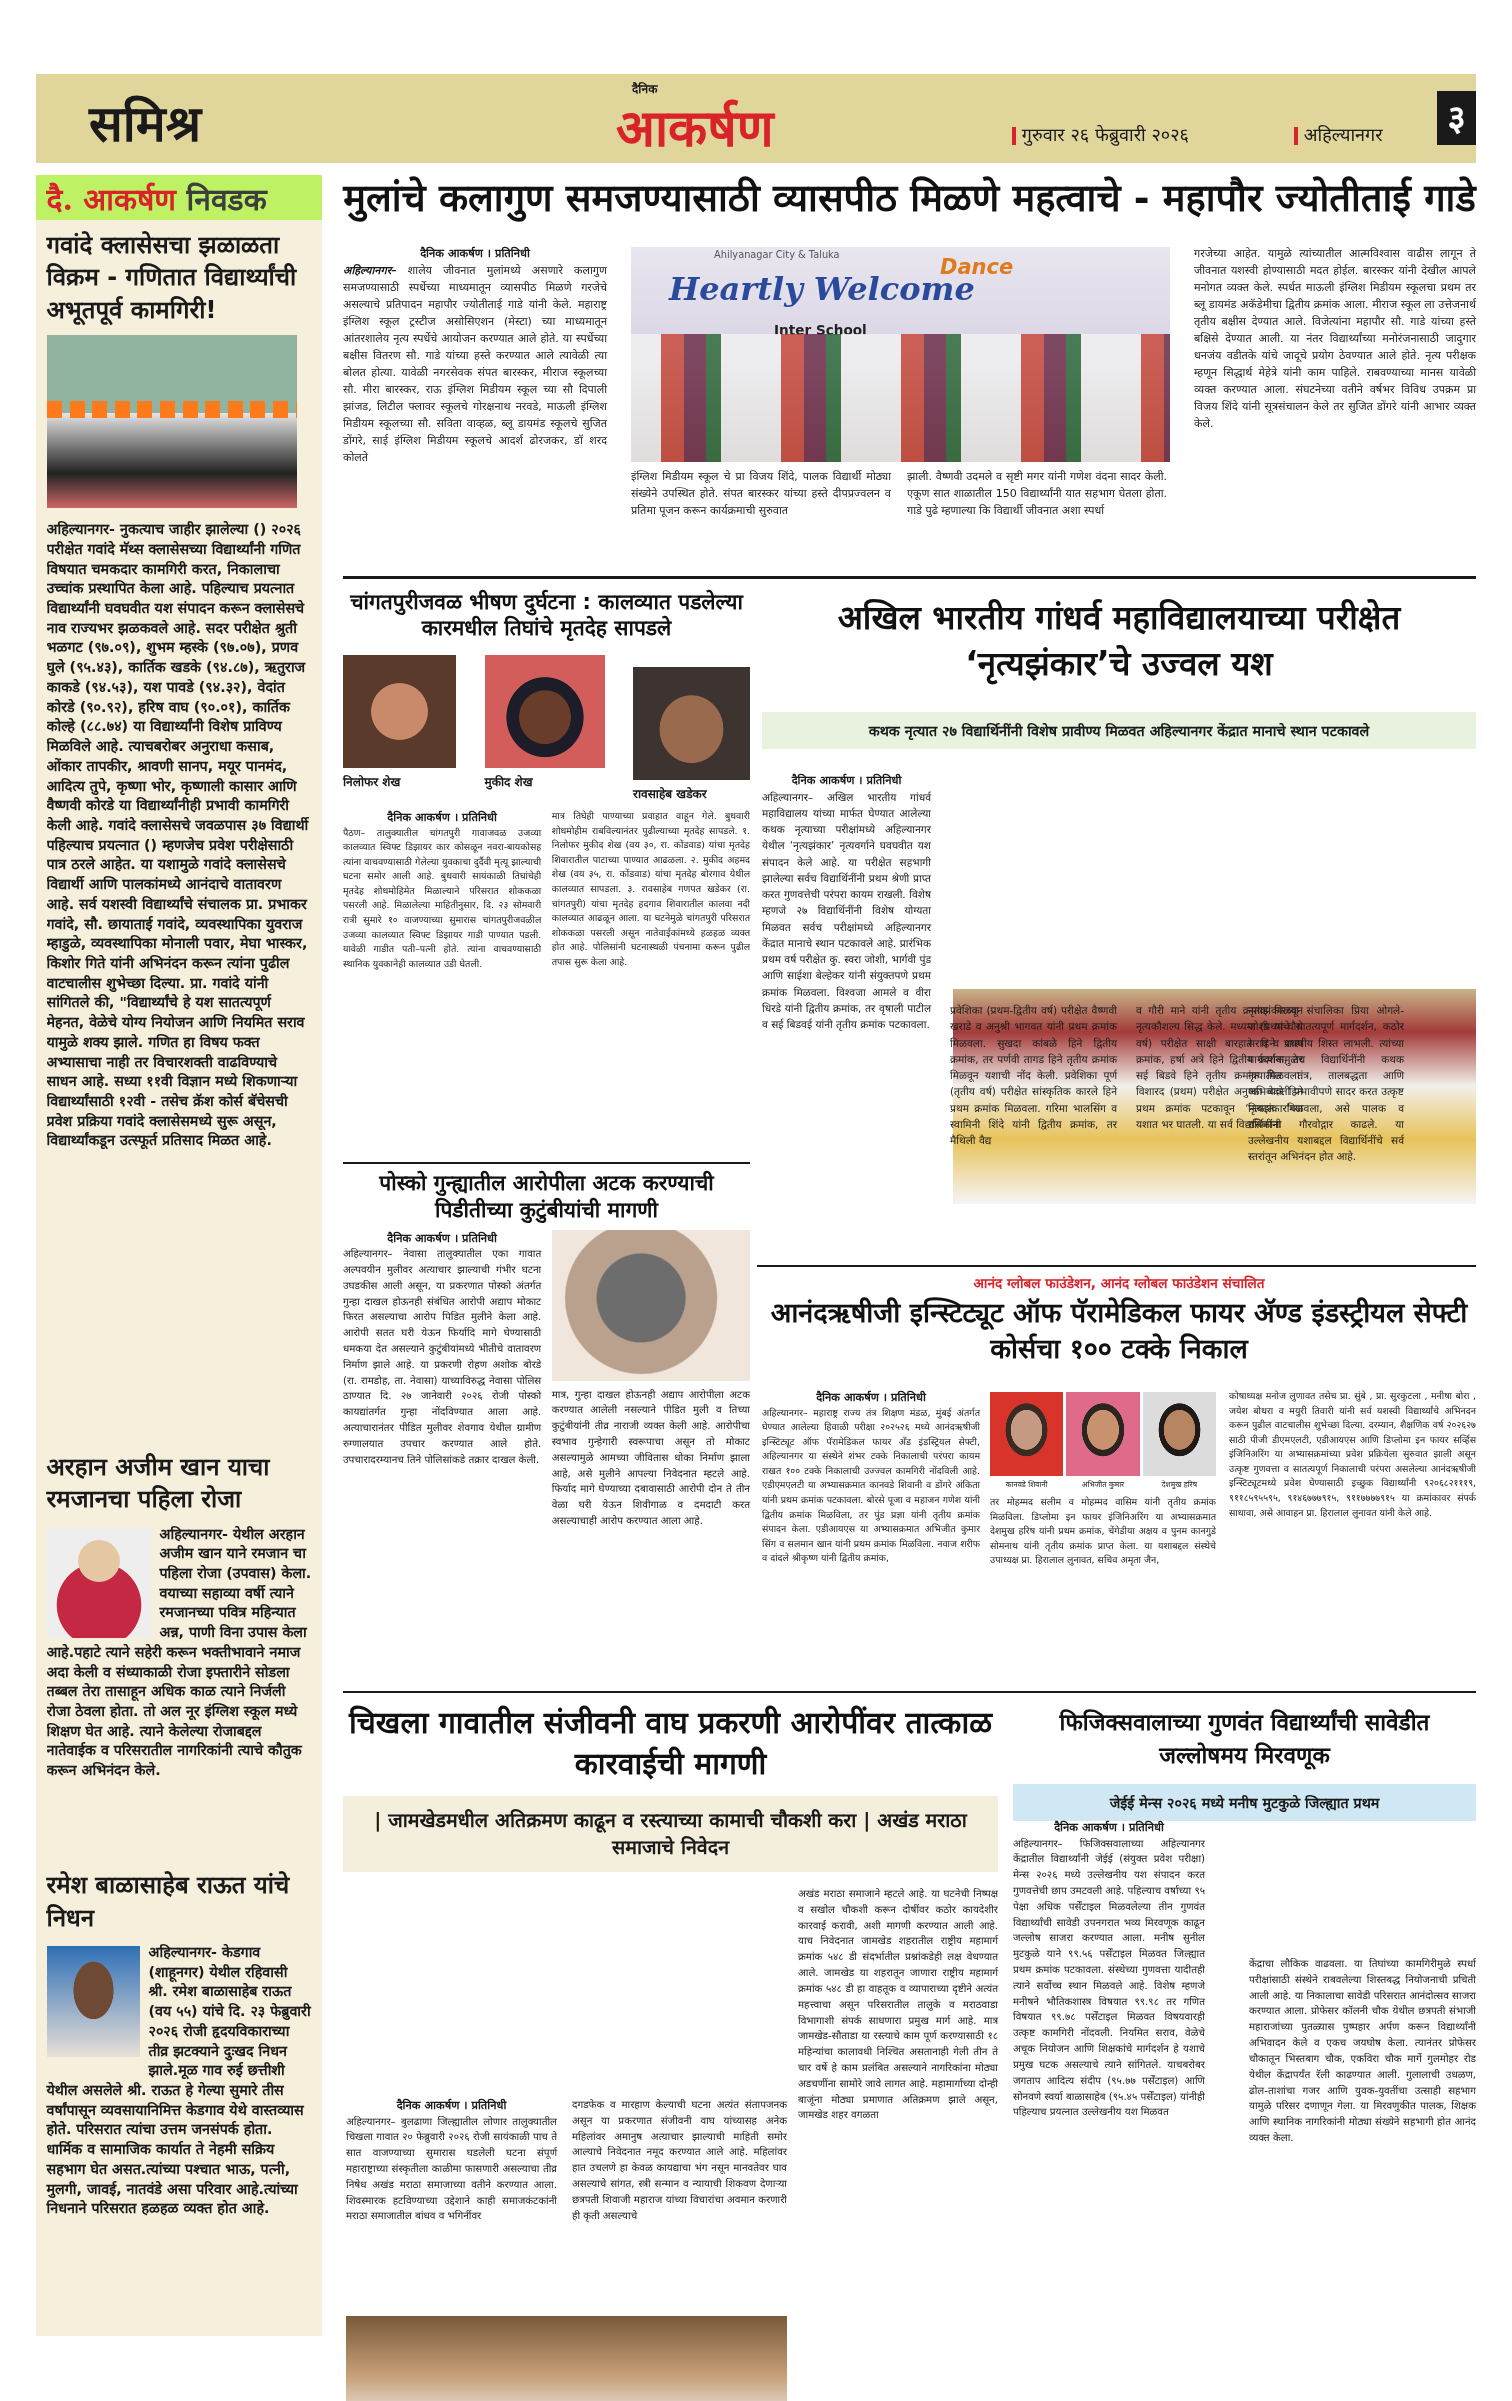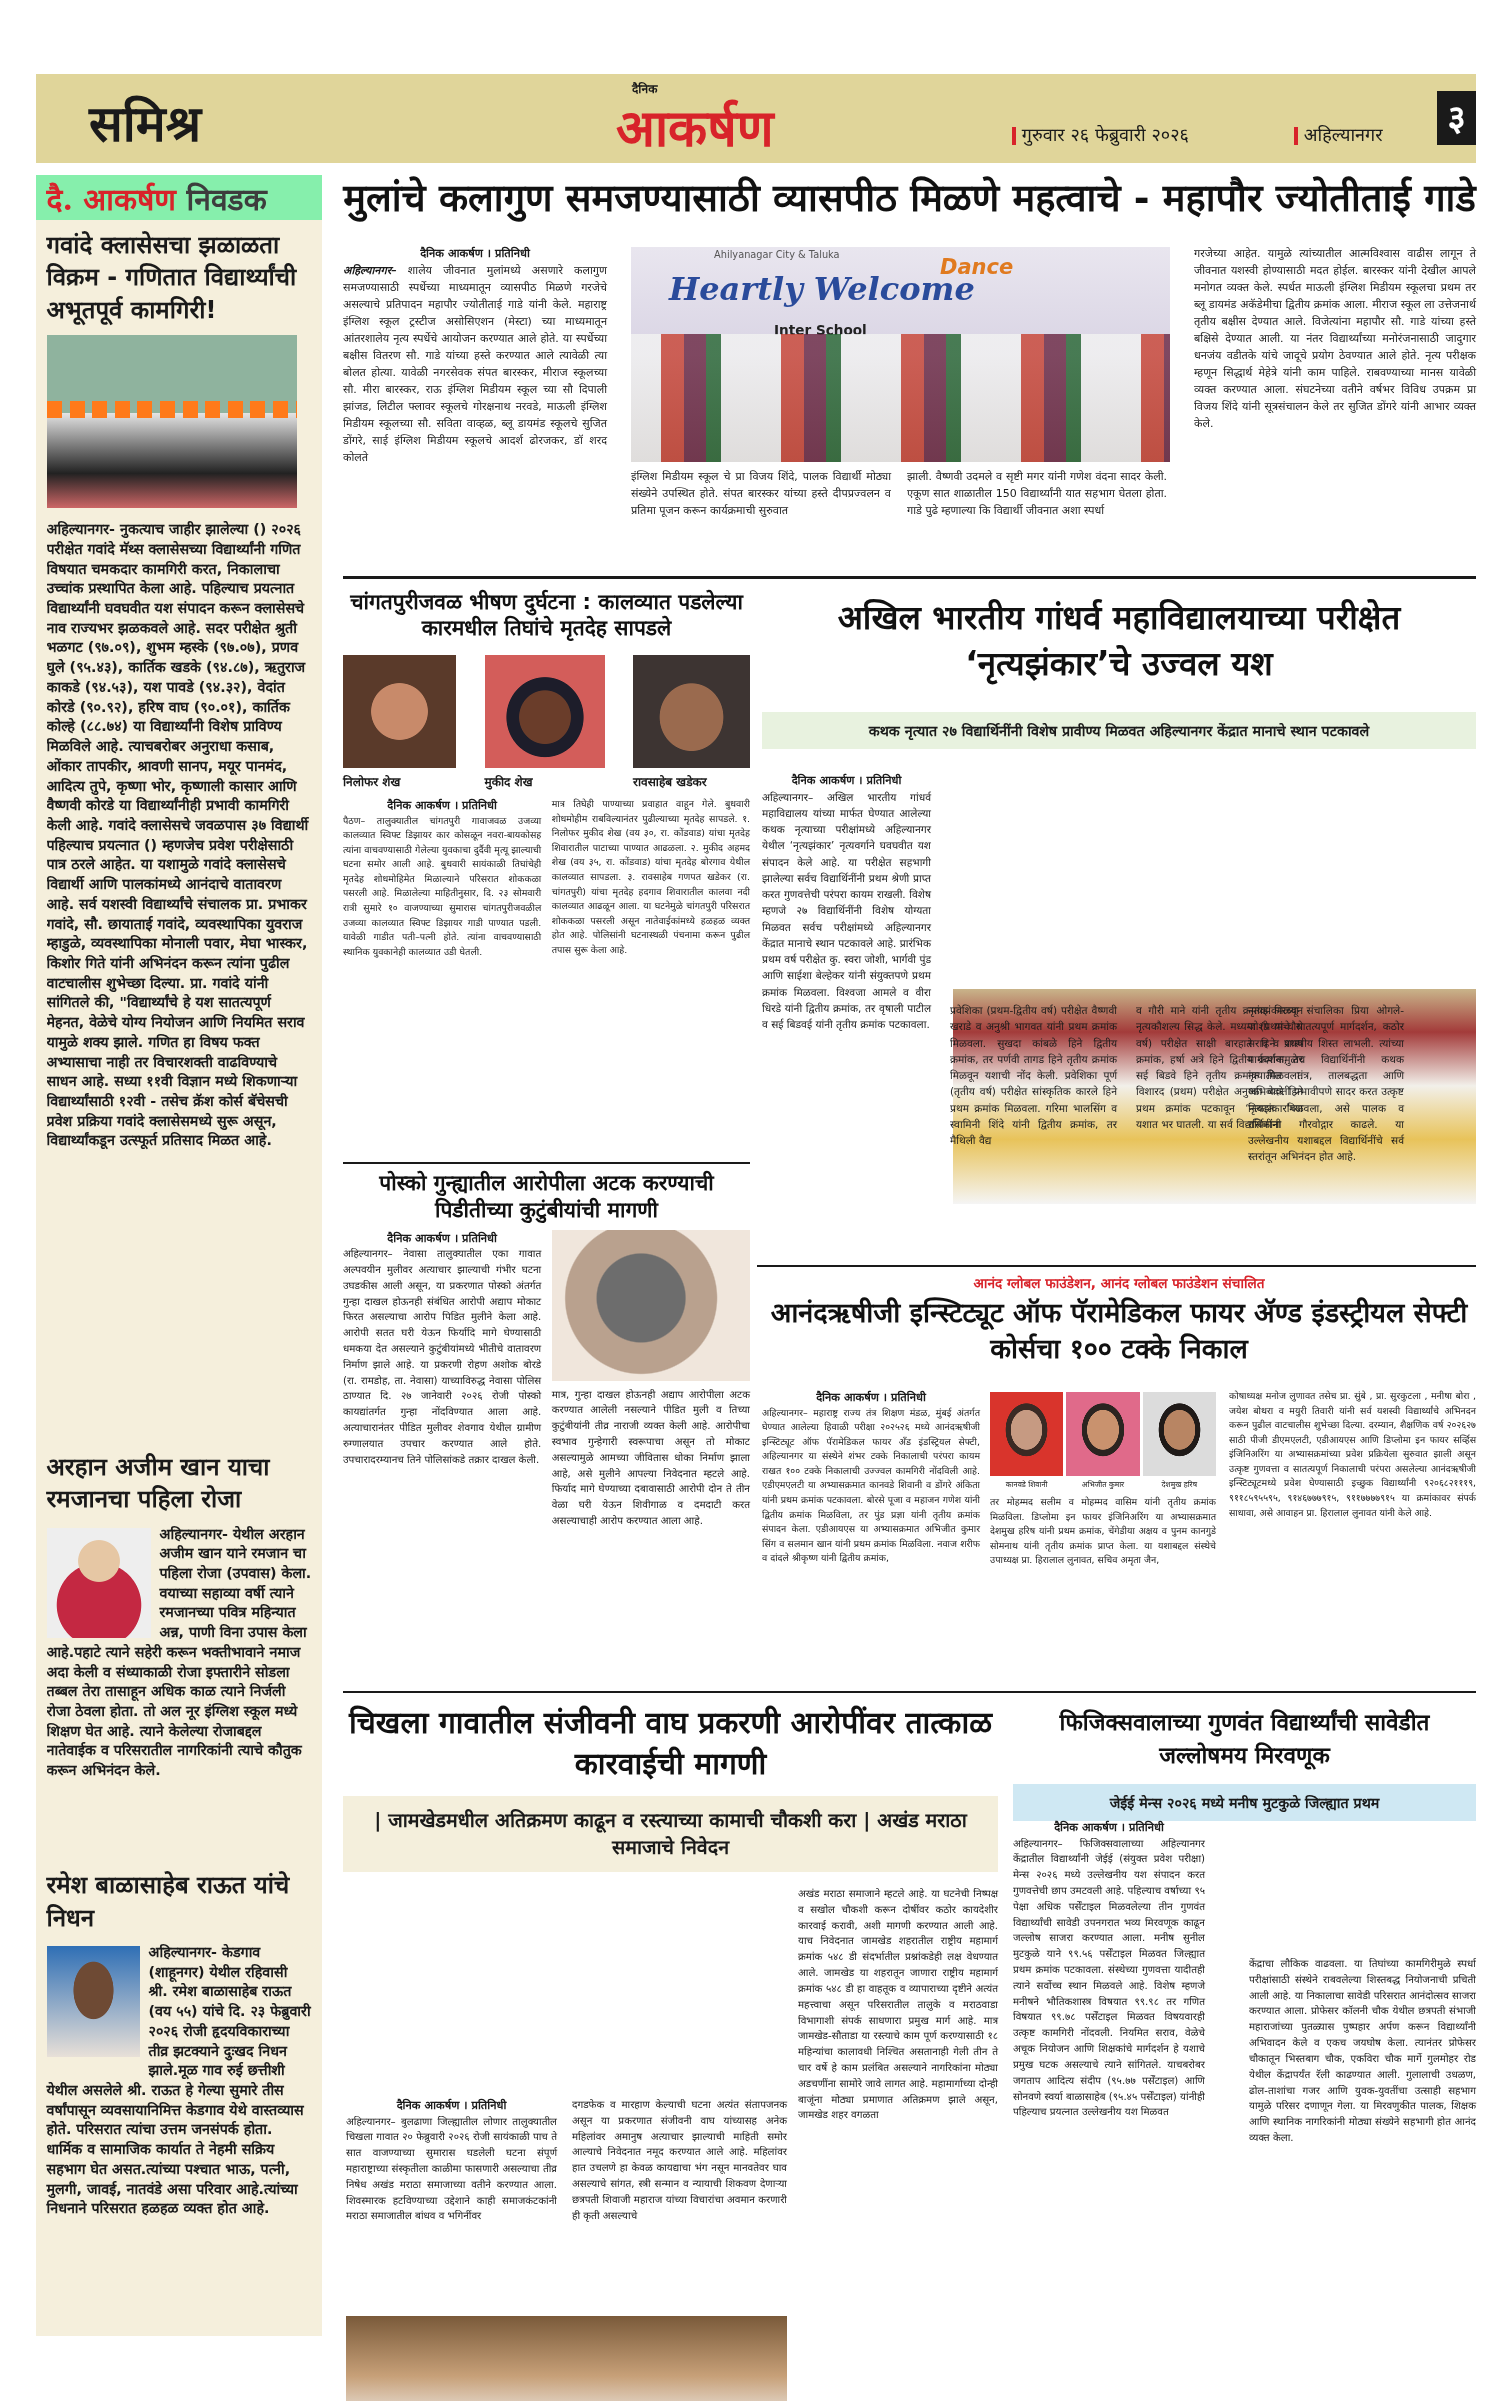--- a/index.html
+++ b/index.html
@@ -10,21 +10,21 @@
   .mh-section { position: absolute; left: 53px; top: 13.6px; font-size: 50px; font-weight: bold; color: #1a1a1a; font-family: "DejaVu Serif", serif; }
   .mh-daily { position: absolute; left: 596px; top: 6px; font-size: 12px; font-weight: bold; }
   .mh-name { position: absolute; left: 580px; top: 16.6px; font-size: 51px; font-weight: bold; color: #d8232a; font-family: "DejaVu Serif", serif; }
   .mh-date { position: absolute; left: 976px; top: 48px; font-size: 18px; }
   .mh-city { position: absolute; left: 1258px; top: 48px; font-size: 18px; }
   .mh-bar { display:inline-block; width:3.8px; height:18px; background:#d8232a; vertical-align:middle; margin-right:6px; }
   .mh-page { position: absolute; right: 0; top: 16.6px; width: 39px; height: 54px; background: #1a1a1a; color: #fff; font-size: 35px; font-weight: bold; text-align: center; line-height: 54px; }
 
   
   .sidebar { position: absolute; left: 36px; top: 175px; width: 286px; height: 2161px; background: #f5efdc; }
-  .sb-head { background: #86efac; height: 45px; padding: 3px 10.5px; font-size: 30px; font-weight: bold; font-family: "DejaVu Serif", serif; }
+  .sb-head { background: #bef264; height: 45px; padding: 3px 10.5px; font-size: 30px; font-weight: bold; font-family: "DejaVu Serif", serif; }
   .sb-head .red { color: #d8232a; }
   .sb-head .grey { color: #3d3d3d; }
   .sb-body { padding: 9px 10.5px; }
   .sb-title { font-size: 24px; font-weight: bold; line-height: 1.35; margin-bottom: 9px; }
   .sb-text { font-size: 14.3px; font-weight: bold; line-height: 1.38; }
   .sb-photo { width: 250px; height: 173px; margin: 7.5px 0 12px; background: linear-gradient(180deg,#8fb39e 0%, #8fb39e 45%, #e5e5e5 45%, #222 80%, #c66 100%); position: relative; }
   .sb-photo::before { content:""; position:absolute; left:0; right:0; top:66px; height:16.6px; background: repeating-linear-gradient(90deg,#ff7a1a 0 15px, transparent 15px 22.6px); }
   .float-photo { float: left; margin: 3px 9px 4.5px 0; }
   .kid-photo { width: 104px; height: 110px; background: radial-gradient(circle at 50% 30%, #e6c7a4 0 22%, transparent 23%), radial-gradient(circle at 50% 70%, #c42842 0 45%, #eee 46%); }
   .man-photo { width: 93px; height: 111px; background: radial-gradient(ellipse at 50% 40%, #6e4a34 0 30%, transparent 31%), linear-gradient(180deg,#2f6fb5 0%, #e8e0d8 100%); }
@@ -111,21 +111,21 @@
   <div class="hl" style="font-size:21px;">चांगतपुरीजवळ भीषण दुर्घटना : कालव्यात पडलेल्या कारमधील तिघांचे मृतदेह सापडले</div>
   <div style="display:flex; justify-content:space-between; margin-top:13.6px;">
     <div style="width:113px;">
       <div class="photo" style="height:113px;background:radial-gradient(ellipse at 50% 50%,#c88a6a 0 35%,#5a3a2a 36%);"></div>
       <div class="caption" style="text-align:left;margin-top:4.5px;">निलोफर शेख</div>
     </div>
     <div style="width:120px;">
       <div class="photo" style="height:113px;background:radial-gradient(ellipse at 50% 55%,#6a3d2a 0 30%,#1d1d2a 31% 45%,#d35d5a 46%);"></div>
       <div class="caption" style="text-align:left;margin-top:4.5px;">मुकीद शेख</div>
     </div>
-    <div style="width:117px;">
+    <div style="width:117px;margin-top:12px;">
       <div class="photo" style="height:113px;background:radial-gradient(ellipse at 50% 55%,#9a6a4e 0 38%,#3d3432 39%);"></div>
       <div class="caption" style="text-align:left;margin-top:4.5px;">रावसाहेब खडेकर</div>
     </div>
   </div>
   <div class="cols" style="margin-top:7.5px;">
     <div class="col">
       <div class="byline">दैनिक आकर्षण । प्रतिनिधी</div>
       <div class="body" style="font-size:9.4px;">पैठण– तालुक्यातील चांगतपुरी गावाजवळ उजव्या कालव्यात स्विफ्ट डिझायर कार कोसळून नवरा-बायकोसह त्यांना वाचवण्यासाठी गेलेल्या युवकाचा दुर्दैवी मृत्यू झाल्याची घटना समोर आली आहे. बुधवारी सायंकाळी तिघांचेही मृतदेह शोधमोहिमेत मिळाल्याने परिसरात शोककळा पसरली आहे. मिळालेल्या माहितीनुसार, दि. २३ सोमवारी रात्री सुमारे १० वाजण्याच्या सुमारास चांगतपुरीजवळील उजव्या कालव्यात स्विफ्ट डिझायर गाडी पाण्यात पडली. यावेळी गाडीत पती–पत्नी होते. त्यांना वाचवण्यासाठी स्थानिक युवकानेही कालव्यात उडी घेतली.</div>
     </div>
     <div class="col">

